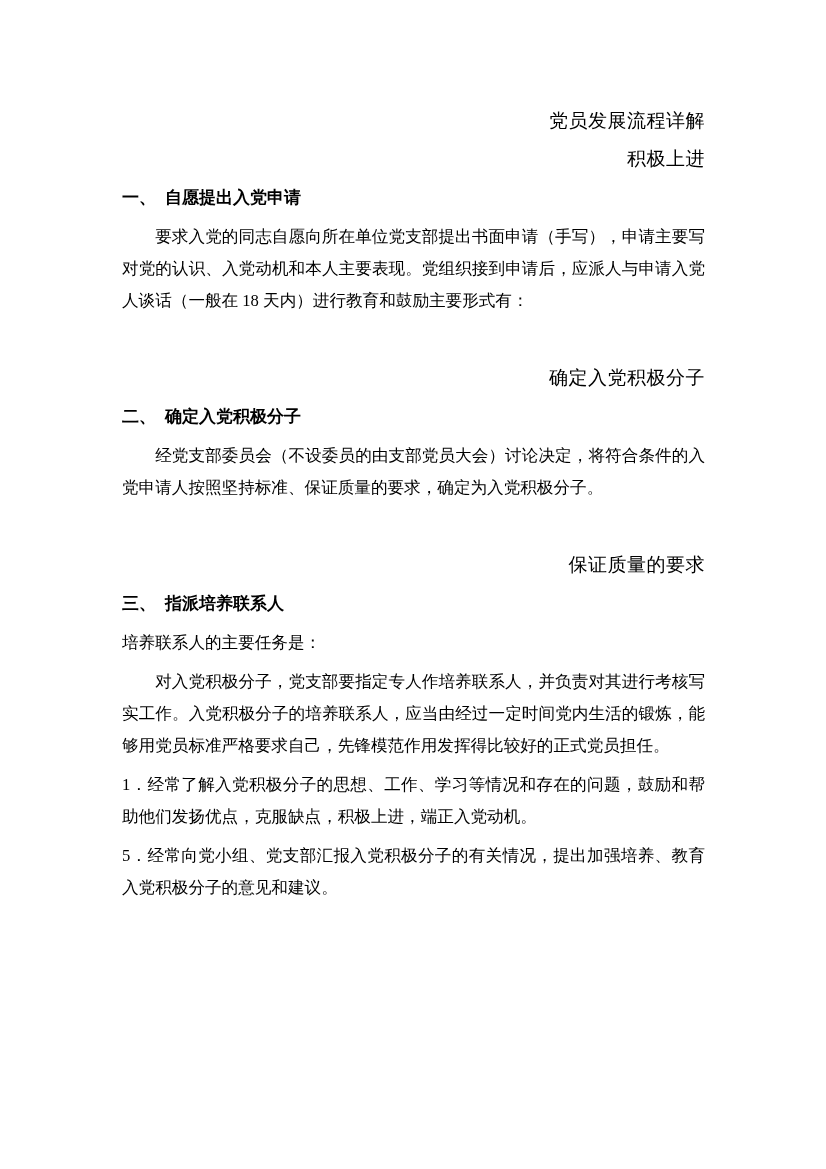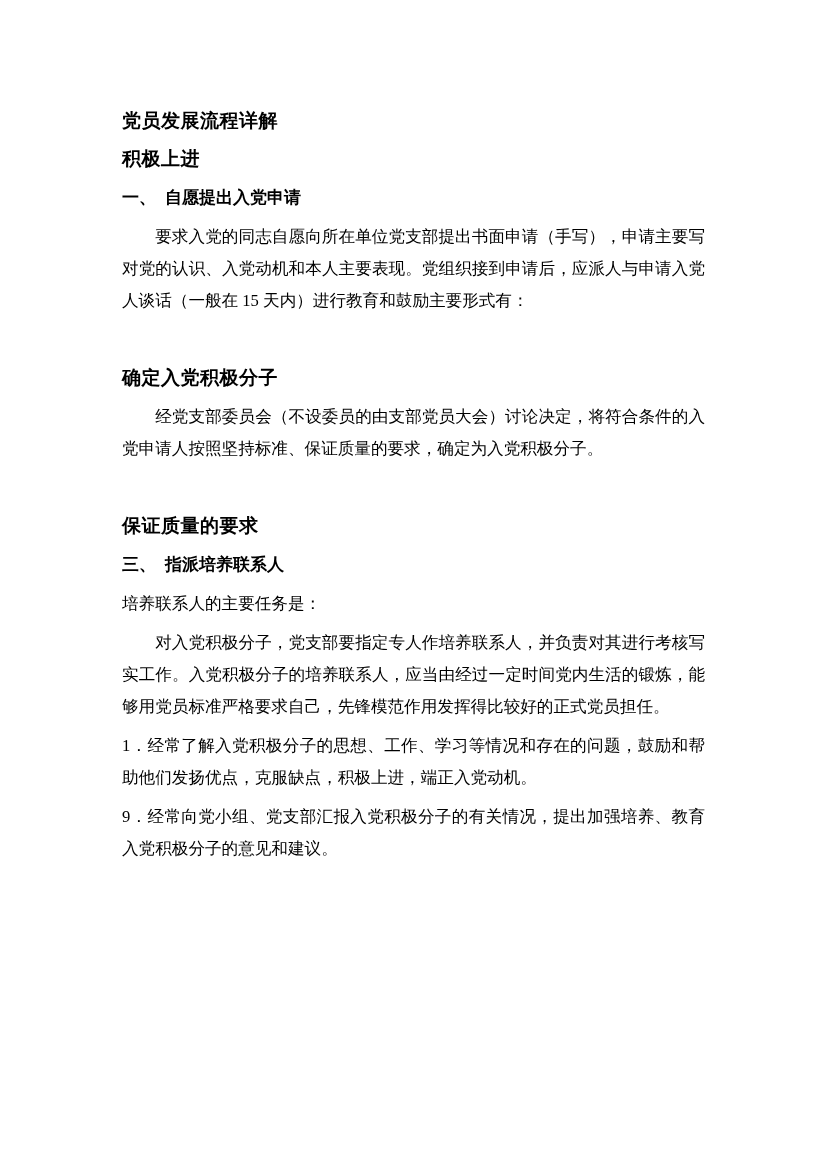--- a/index.html
+++ b/index.html
@@ -13,22 +13,22 @@
     background: #ffffff;
     color: #000000;
     overflow: hidden;
     padding: 106px 121px 0 122px;
     font-family: "Liberation Serif", serif;
   }
 
   
   .doc-title,
   .section-heading {
-    text-align: left;
-    font-weight: bold;
+    text-align: right;
+    font-weight: normal;
     font-family: "Liberation Sans", sans-serif;
     font-size: 19px;
     line-height: 30px;
     margin-bottom: 8px;
     letter-spacing: 0.5px;
   }
 
   .section-heading.gap-before { margin-top: 46px; }
 
   
@@ -56,36 +56,39 @@
 <div class="page">
 
   <div class="doc-title">党员发展流程详解</div>
 
   <div class="section-heading">积极上进</div>
 
   <div class="num-heading">
     <span class="hnum">一、</span><span>自愿提出入党申请</span>
   </div>
 
-  <div class="para indent">要求入党的同志自愿向所在单位党支部提出书面申请（手写），申请主要写对党的认识、入党动机和本人主要表现。党组织接到申请后，应派人与申请入党人谈话（一般在 15 天内）进行教育和鼓励主要形式有：</div>
+  <div class="para indent">要求入党的同志自愿向所在单位党支部提出书面申请（手写），申请主要写对党的认识、入党动机和本人主要表现。党组织接到申请后，应派人与申请入党人谈话（一般在 18 天内）进行教育和鼓励主要形式有：</div>
 
 
 
   <div class="section-heading gap-before">确定入党积极分子</div>
 
+  <div class="num-heading">
+    <span class="hnum">二、</span><span>确定入党积极分子</span>
+  </div>
 
   <div class="para indent">经党支部委员会（不设委员的由支部党员大会）讨论决定，将符合条件的入党申请人按照坚持标准、保证质量的要求，确定为入党积极分子。</div>
 
   <div class="section-heading gap-before">保证质量的要求</div>
 
   <div class="num-heading">
     <span class="hnum">三、</span><span>指派培养联系人</span>
   </div>
 
   <div class="para">培养联系人的主要任务是：</div>
 
   <div class="para indent">对入党积极分子，党支部要指定专人作培养联系人，并负责对其进行考核写实工作。入党积极分子的培养联系人，应当由经过一定时间党内生活的锻炼，能够用党员标准严格要求自己，先锋模范作用发挥得比较好的正式党员担任。</div>
 
   <div class="para">1．经常了解入党积极分子的思想、工作、学习等情况和存在的问题，鼓励和帮助他们发扬优点，克服缺点，积极上进，端正入党动机。</div>
 
-  <div class="para">9．经常向党小组、党支部汇报入党积极分子的有关情况，提出加强培养、教育入党积极分子的意见和建议。</div>
+  <div class="para">5．经常向党小组、党支部汇报入党积极分子的有关情况，提出加强培养、教育入党积极分子的意见和建议。</div>
 
 </div>
 
 </body></html>

